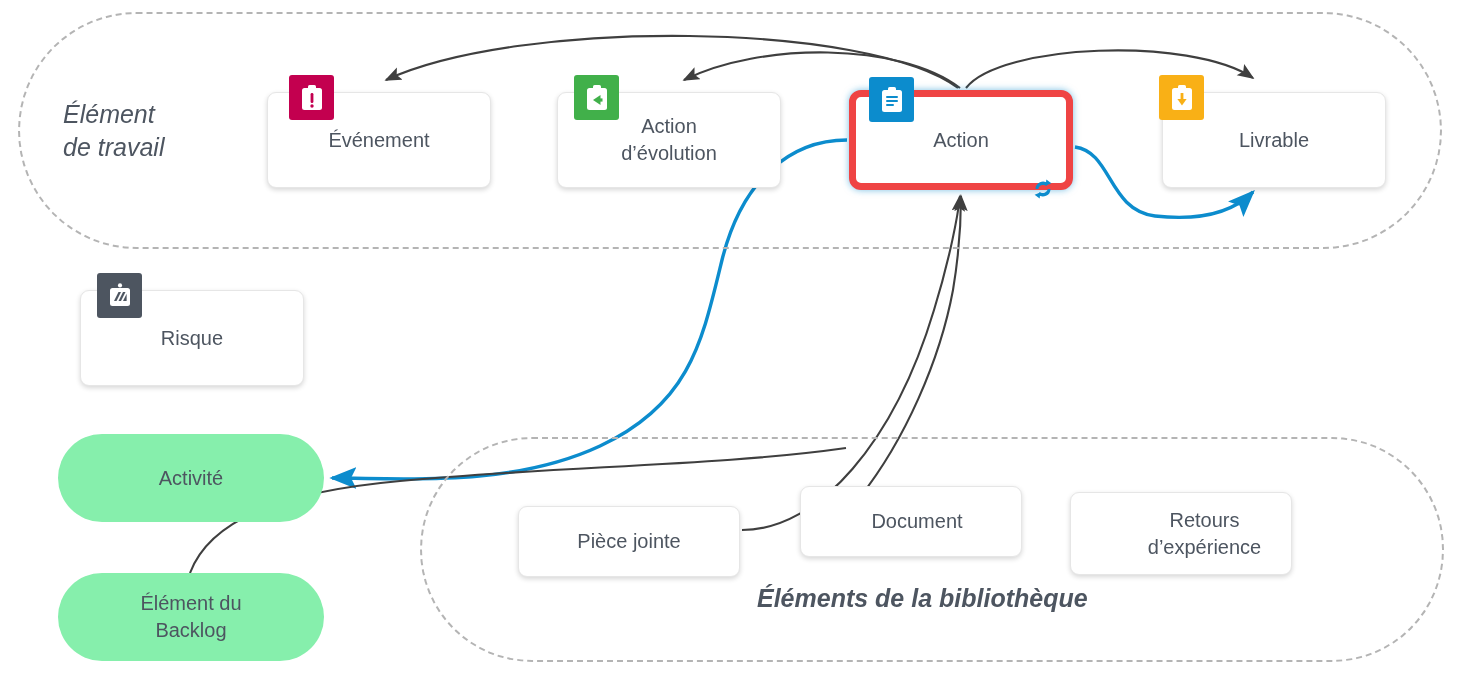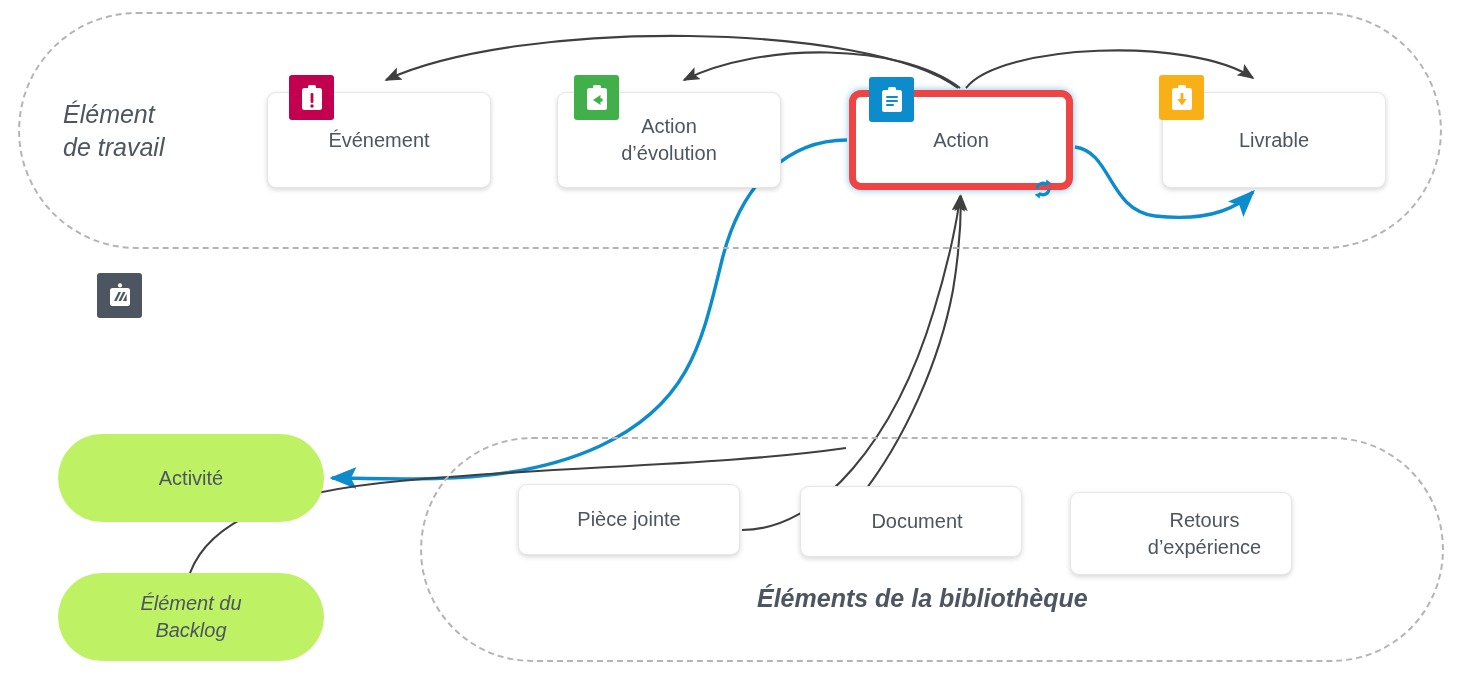--- a/index.html
+++ b/index.html
@@ -89,21 +89,21 @@
     box-shadow: 0 0 7px rgba(12,140,205,0.55);
   }
   .card-label {
     display: block;
     padding: 0 10px;
   }
 
   
   .pill {
     position: absolute;
-    background: #bef264;
+    background: #86efac;
     border-radius: 48px;
     box-sizing: border-box;
     display: flex;
     align-items: center;
     justify-content: center;
     text-align: center;
     color: #4d5560;
     font-size: 20px;
     line-height: 27px;
     white-space: pre-line;
@@ -143,23 +143,23 @@
   #card-action      { left: 849px; top: 90px;  width: 224px; height: 100px; }
   #badge-action     { left: 869px; top: 77px;  background: #0c8ccd; }
 
   #card-livrable    { left: 1142px; top: 92px; width: 224px; height: 96px; margin-left: 20px; }
   #badge-livrable   { left: 1159px; top: 75px; background: #f9b016; }
 
   #card-risque      { left: 80px;  top: 290px; width: 224px; height: 96px; }
   #badge-risque     { left: 97px;  top: 273px; background: #4d5560; }
 
   #pill-activite    { left: 58px;  top: 434px; width: 266px; height: 88px; }
-  #pill-backlog     { left: 58px;  top: 573px; width: 266px; height: 88px; font-style: italic; }
-
-  #card-piece       { left: 518px; top: 484px; width: 222px; height: 71px; }
+  #pill-backlog     { left: 58px;  top: 573px; width: 266px; height: 88px; }
+
+  #card-piece       { left: 518px; top: 506px; width: 222px; height: 71px; }
   #card-document    { left: 800px; top: 486px; width: 222px; height: 71px; padding-left: 12px; }
   #card-retours     { left: 1070px; top: 492px; width: 222px; height: 83px; padding-left: 47px; }
 </style>
 </head>
 <body>
 
 <div id="canvas">
 
   <svg id="edges" viewBox="0 0 1460 682" xmlns="http://www.w3.org/2000/svg">
     <defs>
@@ -247,20 +247,23 @@
   </div>
   <div class="badge" id="badge-livrable">
     <svg width="26" height="28" viewBox="0 0 26 28">
       <rect x="3" y="4" width="20" height="22" rx="2.5" fill="#ffffff"></rect>
       <rect x="9" y="1" width="8" height="5" rx="1.6" fill="#ffffff"></rect>
       <rect x="11.6" y="9" width="2.8" height="8" fill="#f9b016"></rect>
       <path d="M8.4 15 L17.6 15 L13 21.4 Z" fill="#f9b016"></path>
     </svg>
   </div>
 
+  <div class="card" id="card-risque">
+    <span class="card-label">Risque</span>
+  </div>
   <div class="badge" id="badge-risque">
     <svg width="26" height="28" viewBox="0 0 26 28">
       <rect x="3" y="6" width="20" height="18" rx="2.5" fill="#ffffff"></rect>
       <circle cx="13" cy="3.4" r="2.1" fill="#ffffff"></circle>
       <path d="M7 19 L11.5 10 L14 10 L9.5 19 Z" fill="#4d5560"></path>
       <path d="M11.5 19 L16 10 L18.5 10 L14 19 Z" fill="#4d5560"></path>
       <path d="M16 19 L19.6 11.8 L19.6 19 Z" fill="#4d5560"></path>
     </svg>
   </div>
 

